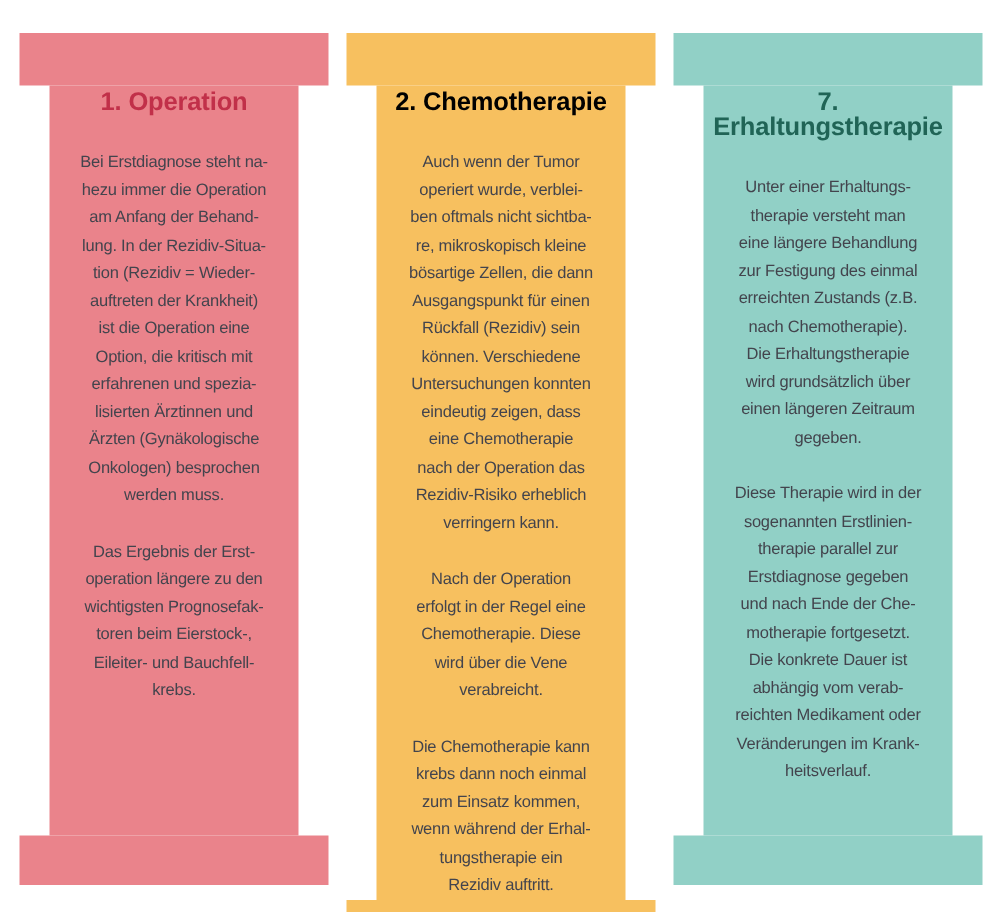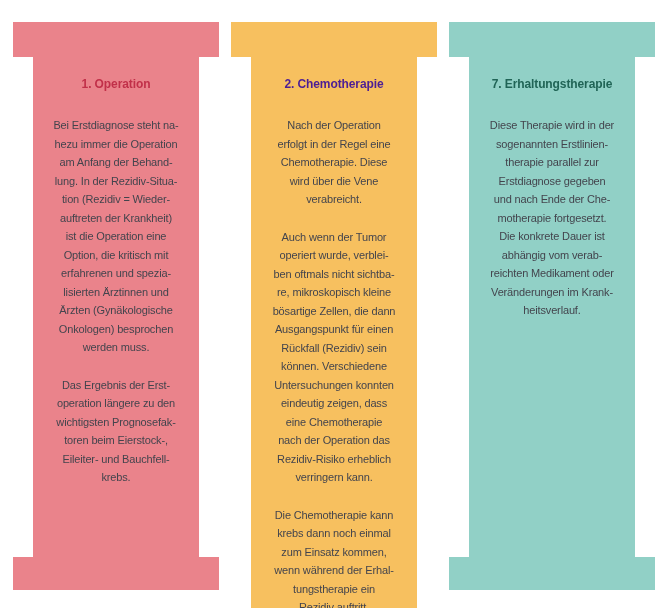--- a/index.html
+++ b/index.html
@@ -37,22 +37,22 @@
   .col-body {
     flex: 1 1 auto;
     width: 166px;
     margin: 0 auto;
     box-sizing: border-box;
     text-align: center;
     padding: 2px 2px 0 2px;
     overflow: visible;
   }
   .col-title {
-    margin: 17px;
-    font-size: 12px;
+    margin: 0;
+    font-size: 17px;
     line-height: 17px;
     font-weight: bold;
     letter-spacing: -0.1px;
   }
   .col-para {
     margin: 23px 0 0 0;
     font-size: 11px;
     line-height: 18.5px;
     letter-spacing: -0.15px;
     white-space: pre-line;
@@ -89,54 +89,64 @@
 toren beim Eierstock-,
 Eileiter- und Bauchfell-
 krebs.</p>
     </div>
     <div class="bar-bottom" style="background-color: rgb(234, 131, 139);"></div>
   </section>
 
   <section class="column">
     <div class="bar-top" style="background-color: rgb(247, 192, 95);"></div>
     <div class="col-body" style="background-color: rgb(247, 192, 95);">
-      <h2 class="col-title" style="color: #4c1d95;">2. Chemotherapie</h2>
-      <p class="col-para">Nach der Operation
-erfolgt in der Regel eine
-Chemotherapie. Diese
-wird über die Vene
-verabreicht.</p>
+      <h2 class="col-title" style="color: #000000;">2. Chemotherapie</h2>
       <p class="col-para">Auch wenn der Tumor
 operiert wurde, verblei-
 ben oftmals nicht sichtba-
 re, mikroskopisch kleine
 bösartige Zellen, die dann
 Ausgangspunkt für einen
 Rückfall (Rezidiv) sein
 können. Verschiedene
 Untersuchungen konnten
 eindeutig zeigen, dass
 eine Chemotherapie
 nach der Operation das
 Rezidiv-Risiko erheblich
 verringern kann.</p>
+      <p class="col-para">Nach der Operation
+erfolgt in der Regel eine
+Chemotherapie. Diese
+wird über die Vene
+verabreicht.</p>
       <p class="col-para">Die Chemotherapie kann
 krebs dann noch einmal
 zum Einsatz kommen,
 wenn während der Erhal-
 tungstherapie ein
 Rezidiv auftritt.</p>
     </div>
     <div class="bar-bottom" style="background-color: rgb(247, 192, 95);"></div>
   </section>
 
   <section class="column">
     <div class="bar-top" style="background-color: rgb(145, 208, 198);"></div>
     <div class="col-body" style="background-color: rgb(145, 208, 198);">
       <h2 class="col-title" style="color: rgb(32, 100, 86);">7. Erhaltungstherapie</h2>
+      <p class="col-para">Unter einer Erhaltungs-
+therapie versteht man
+eine längere Behandlung
+zur Festigung des einmal
+erreichten Zustands (z.B.
+nach Chemotherapie).
+Die Erhaltungstherapie
+wird grundsätzlich über
+einen längeren Zeitraum
+gegeben.</p>
       <p class="col-para">Diese Therapie wird in der
 sogenannten Erstlinien-
 therapie parallel zur
 Erstdiagnose gegeben
 und nach Ende der Che-
 motherapie fortgesetzt.
 Die konkrete Dauer ist
 abhängig vom verab-
 reichten Medikament oder
 Veränderungen im Krank-

